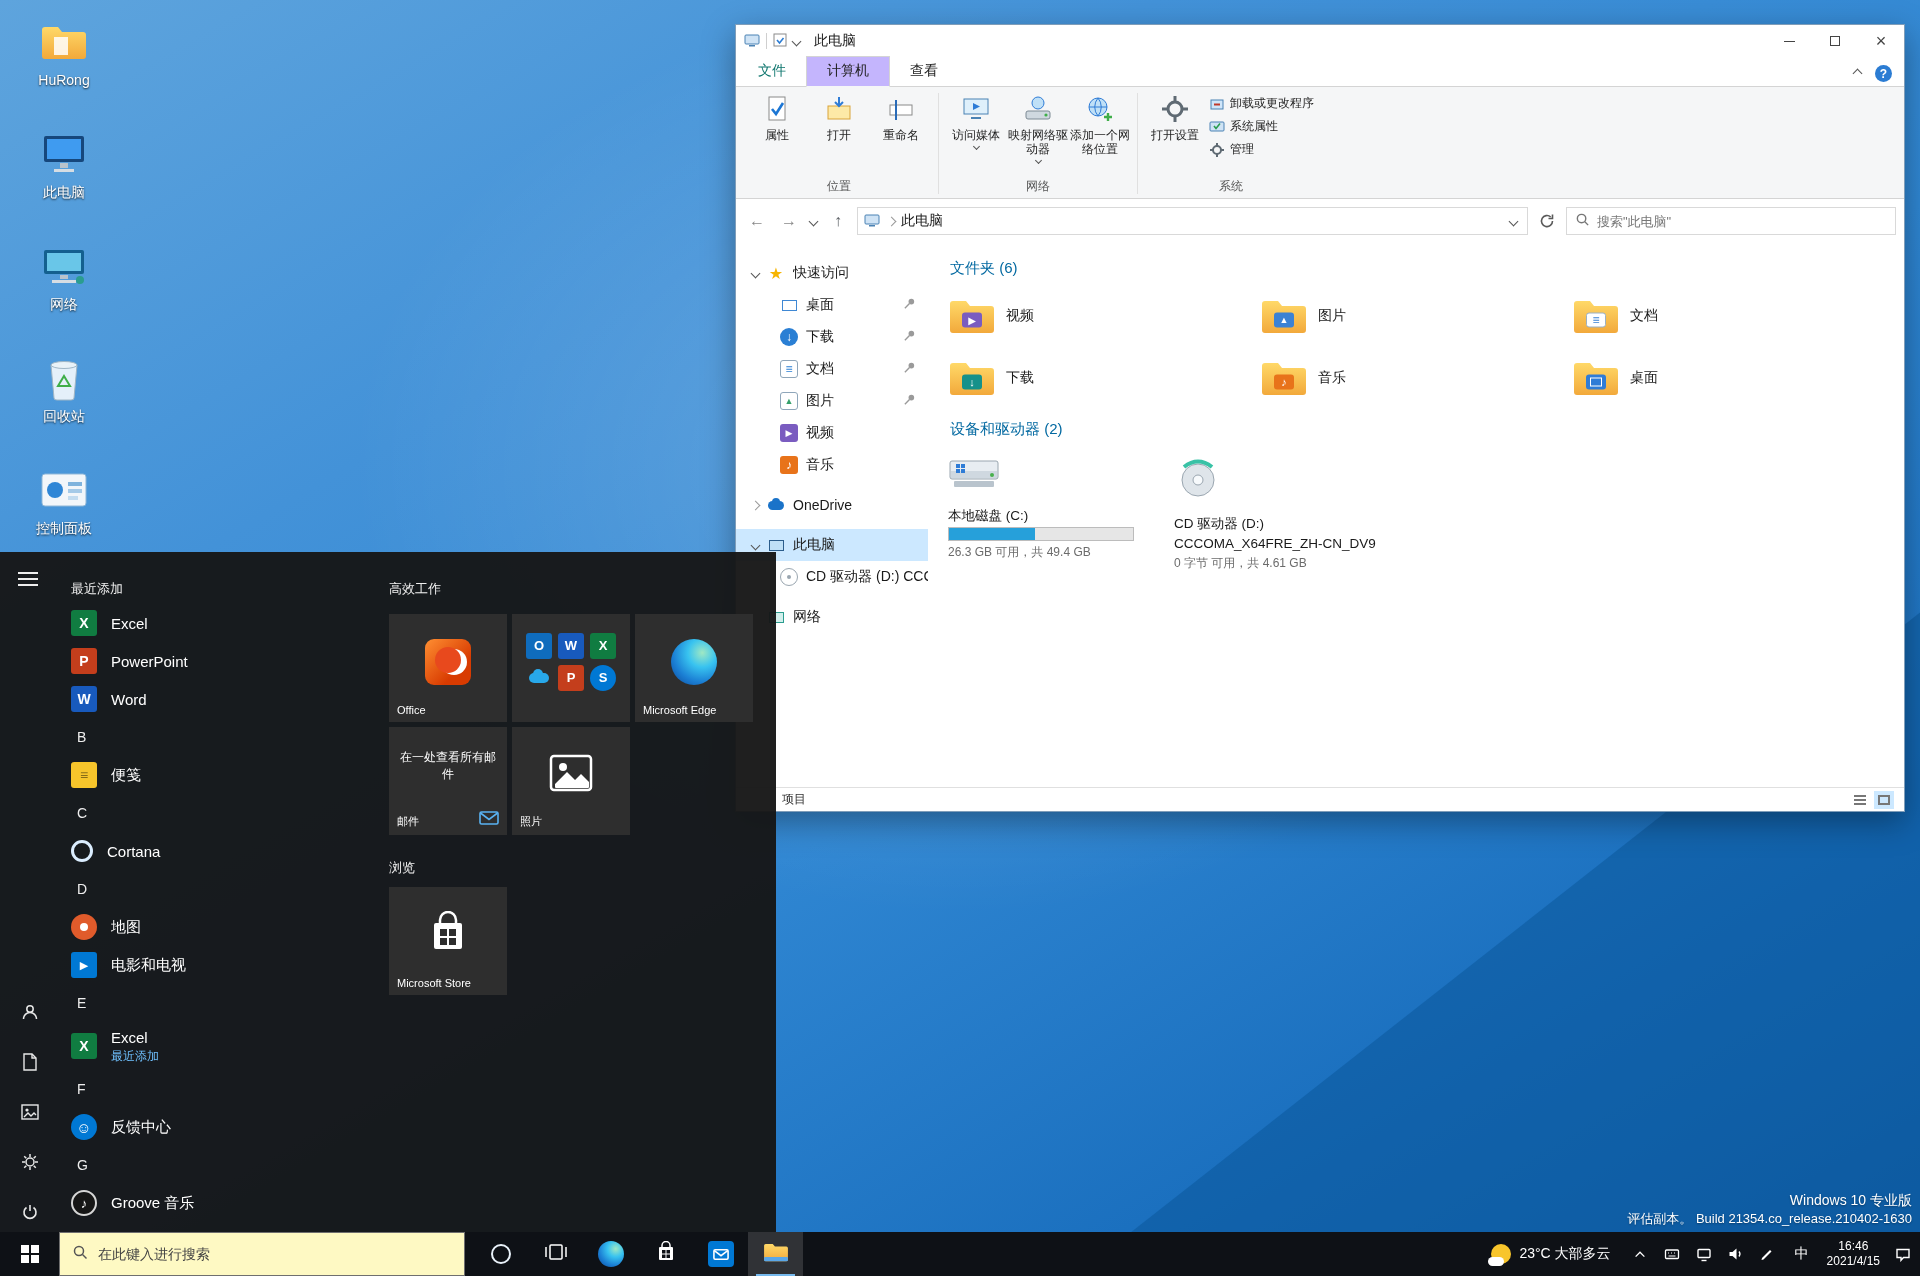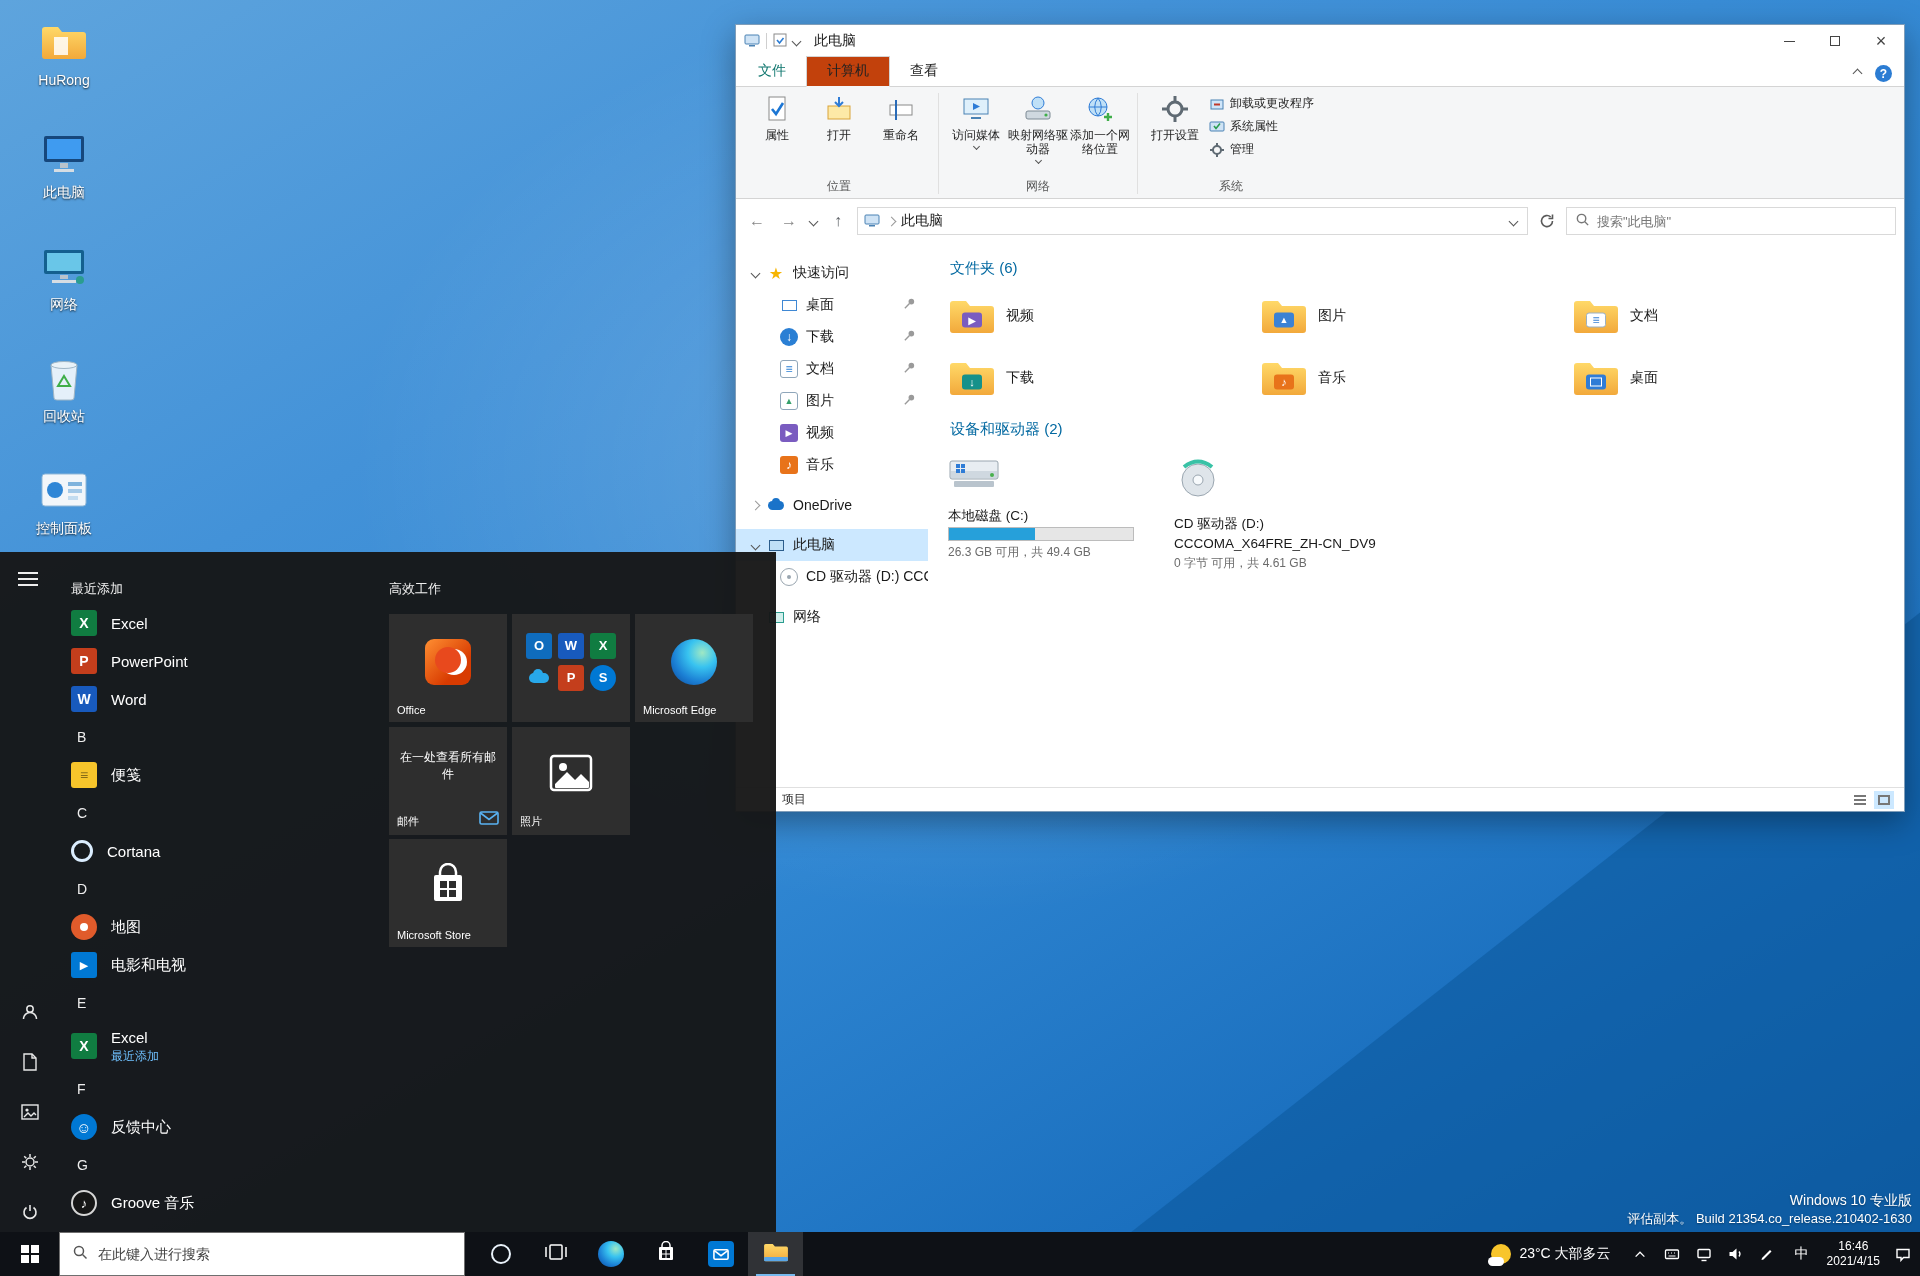--- a/index.html
+++ b/index.html
@@ -29,21 +29,21 @@
   .ex-title{margin-left:14px;color:#1a1a1a;}
   .win-controls{margin-left:auto;display:flex;height:100%;}
   .wbtn{width:46px;height:100%;display:flex;align-items:center;justify-content:center;}
   .g-min{width:11px;height:1px;background:#444;display:block;}
   .g-max{width:10px;height:10px;border:1px solid #444;display:block;}
   .g-close::before{content:"×";font-size:18px;color:#444;line-height:1;}
 
   .ex-tabs{height:30px;display:flex;align-items:flex-end;background:#fff;border-bottom:1px solid #d4d4d4;padding-left:2px;}
   .tab{padding:5px 20px 6px;font-size:14px;color:#222;}
   .tab.file{color:#0f766e;}
-  .tab.active{background:#c2410c;border:1px solid #d4d4d4;border-bottom:1px solid #f5f6f7;margin-bottom:-1px;}
+  .tab.active{background:#c4b5fd;border:1px solid #d4d4d4;border-bottom:1px solid #f5f6f7;margin-bottom:-1px;}
   .tab-right{margin-left:auto;display:flex;align-items:center;gap:14px;padding:0 12px 4px 0;}
   .chev{display:inline-block;width:7px;height:7px;border-right:1.5px solid #555;border-bottom:1.5px solid #555;}
   .chev.down{transform:rotate(45deg);}
   .chev.up{transform:rotate(-135deg);}
   .chev.right{transform:rotate(-45deg);border-color:#999;}
   .help-btn{width:17px;height:17px;border-radius:50%;background:#2b7cd3;display:inline-flex;align-items:center;justify-content:center;}
   .help-btn::before{content:"?";color:#fff;font-size:12px;font-weight:bold;}
 
   .ex-ribbon{height:112px;background:#f5f6f7;border-bottom:1px solid #d4d4d4;display:flex;padding:2px 6px 0 6px;}
   .rgroup{display:flex;flex-direction:column;padding:0 4px;}
@@ -182,21 +182,21 @@
   .mail-mini{position:absolute;right:8px;bottom:6px;color:#59b2f2;}
   .edge-orb{width:46px;height:46px;border-radius:50%;background:radial-gradient(circle at 68% 30%,#9fe8c4 0%,#38c3f0 32%,#1b7fd4 65%,#0b4596 100%);}
   .edge-orb.small{width:26px;height:26px;}
   .sm-browse-hdr{margin-top:18px;}
 
   
   .taskbar{position:absolute;left:0;bottom:0;width:1920px;height:44px;background:#0e1116;display:flex;align-items:stretch;z-index:40;}
   .tb-start{width:59px;display:flex;align-items:center;justify-content:center;}
   .winlogo{display:grid;grid-template-columns:8px 8px;grid-template-rows:8px 8px;gap:2px;}
   .winlogo span{background:#fff;}
-  .tb-search{width:406px;background:#ffffff;border:1px solid #6f6f6f;display:flex;align-items:center;gap:10px;padding:0 12px;}
+  .tb-search{width:406px;background:#fef9c3;border:1px solid #6f6f6f;display:flex;align-items:center;gap:10px;padding:0 12px;}
   .tb-search input{border:none;outline:none;flex:1;font-size:14px;color:#333;font-family:inherit;background:transparent;}
   .tb-search input::placeholder{color:#444;}
   .tb-btn{width:55px;display:flex;align-items:center;justify-content:center;position:relative;}
   .tb-btn.active{background:rgba(255,255,255,0.14);}
   .tb-btn.active::after{content:"";position:absolute;left:8px;right:8px;bottom:0;height:2px;background:#76b9ed;}
   .cortana-ring{width:20px;height:20px;border:2.5px solid #e9f2fa;border-radius:50%;}
   .tray{margin-left:auto;display:flex;align-items:center;gap:14px;padding-right:8px;}
   .tray-weather{display:flex;align-items:center;gap:8px;font-size:14px;color:#fff;padding:0 6px;height:100%;}
   .sun{width:20px;height:20px;background:#f8c52b;border-radius:50%;position:relative;}
   .sun::after{content:"";position:absolute;left:-3px;bottom:-2px;width:16px;height:9px;background:#fff;border-radius:6px;}
@@ -823,20 +823,21 @@
         <span class="tile-center">
           <svg width="44" height="38" viewBox="0 0 44 38">
               <rect x="2" y="2" width="40" height="34" rx="3" fill="none" stroke="#fff" stroke-width="2.5"></rect>
               <circle cx="14" cy="13" r="4" fill="#fff"></circle>
               <path d="M6 30 L18 18 L26 26 L32 20 L40 28 L40 33 Q40 34 39 34 L7 34 Q6 34 6 33 Z" fill="#fff"></path>
             </svg>
         </span>
         <span class="tile-label">照片</span>
       </div>
     </div>
+    <div class="sm-header sm-browse-hdr" style="padding-left:0">浏览</div>
     <div class="tiles-grid" style="margin-top:4px">
       <div class="tile">
         <span class="tile-center">
           <svg width="40" height="44" viewBox="0 0 40 44">
               <path d="M12 12 v-3 a8 8 0 0 1 16 0 v3" fill="none" stroke="#fff" stroke-width="2.5"></path>
               <rect x="6" y="12" width="28" height="26" rx="2" fill="#fff"></rect>
               <g fill="#2e2e2e">
                 <rect x="12" y="18" width="7" height="7"></rect>
                 <rect x="21" y="18" width="7" height="7"></rect>
                 <rect x="12" y="27" width="7" height="7"></rect>

